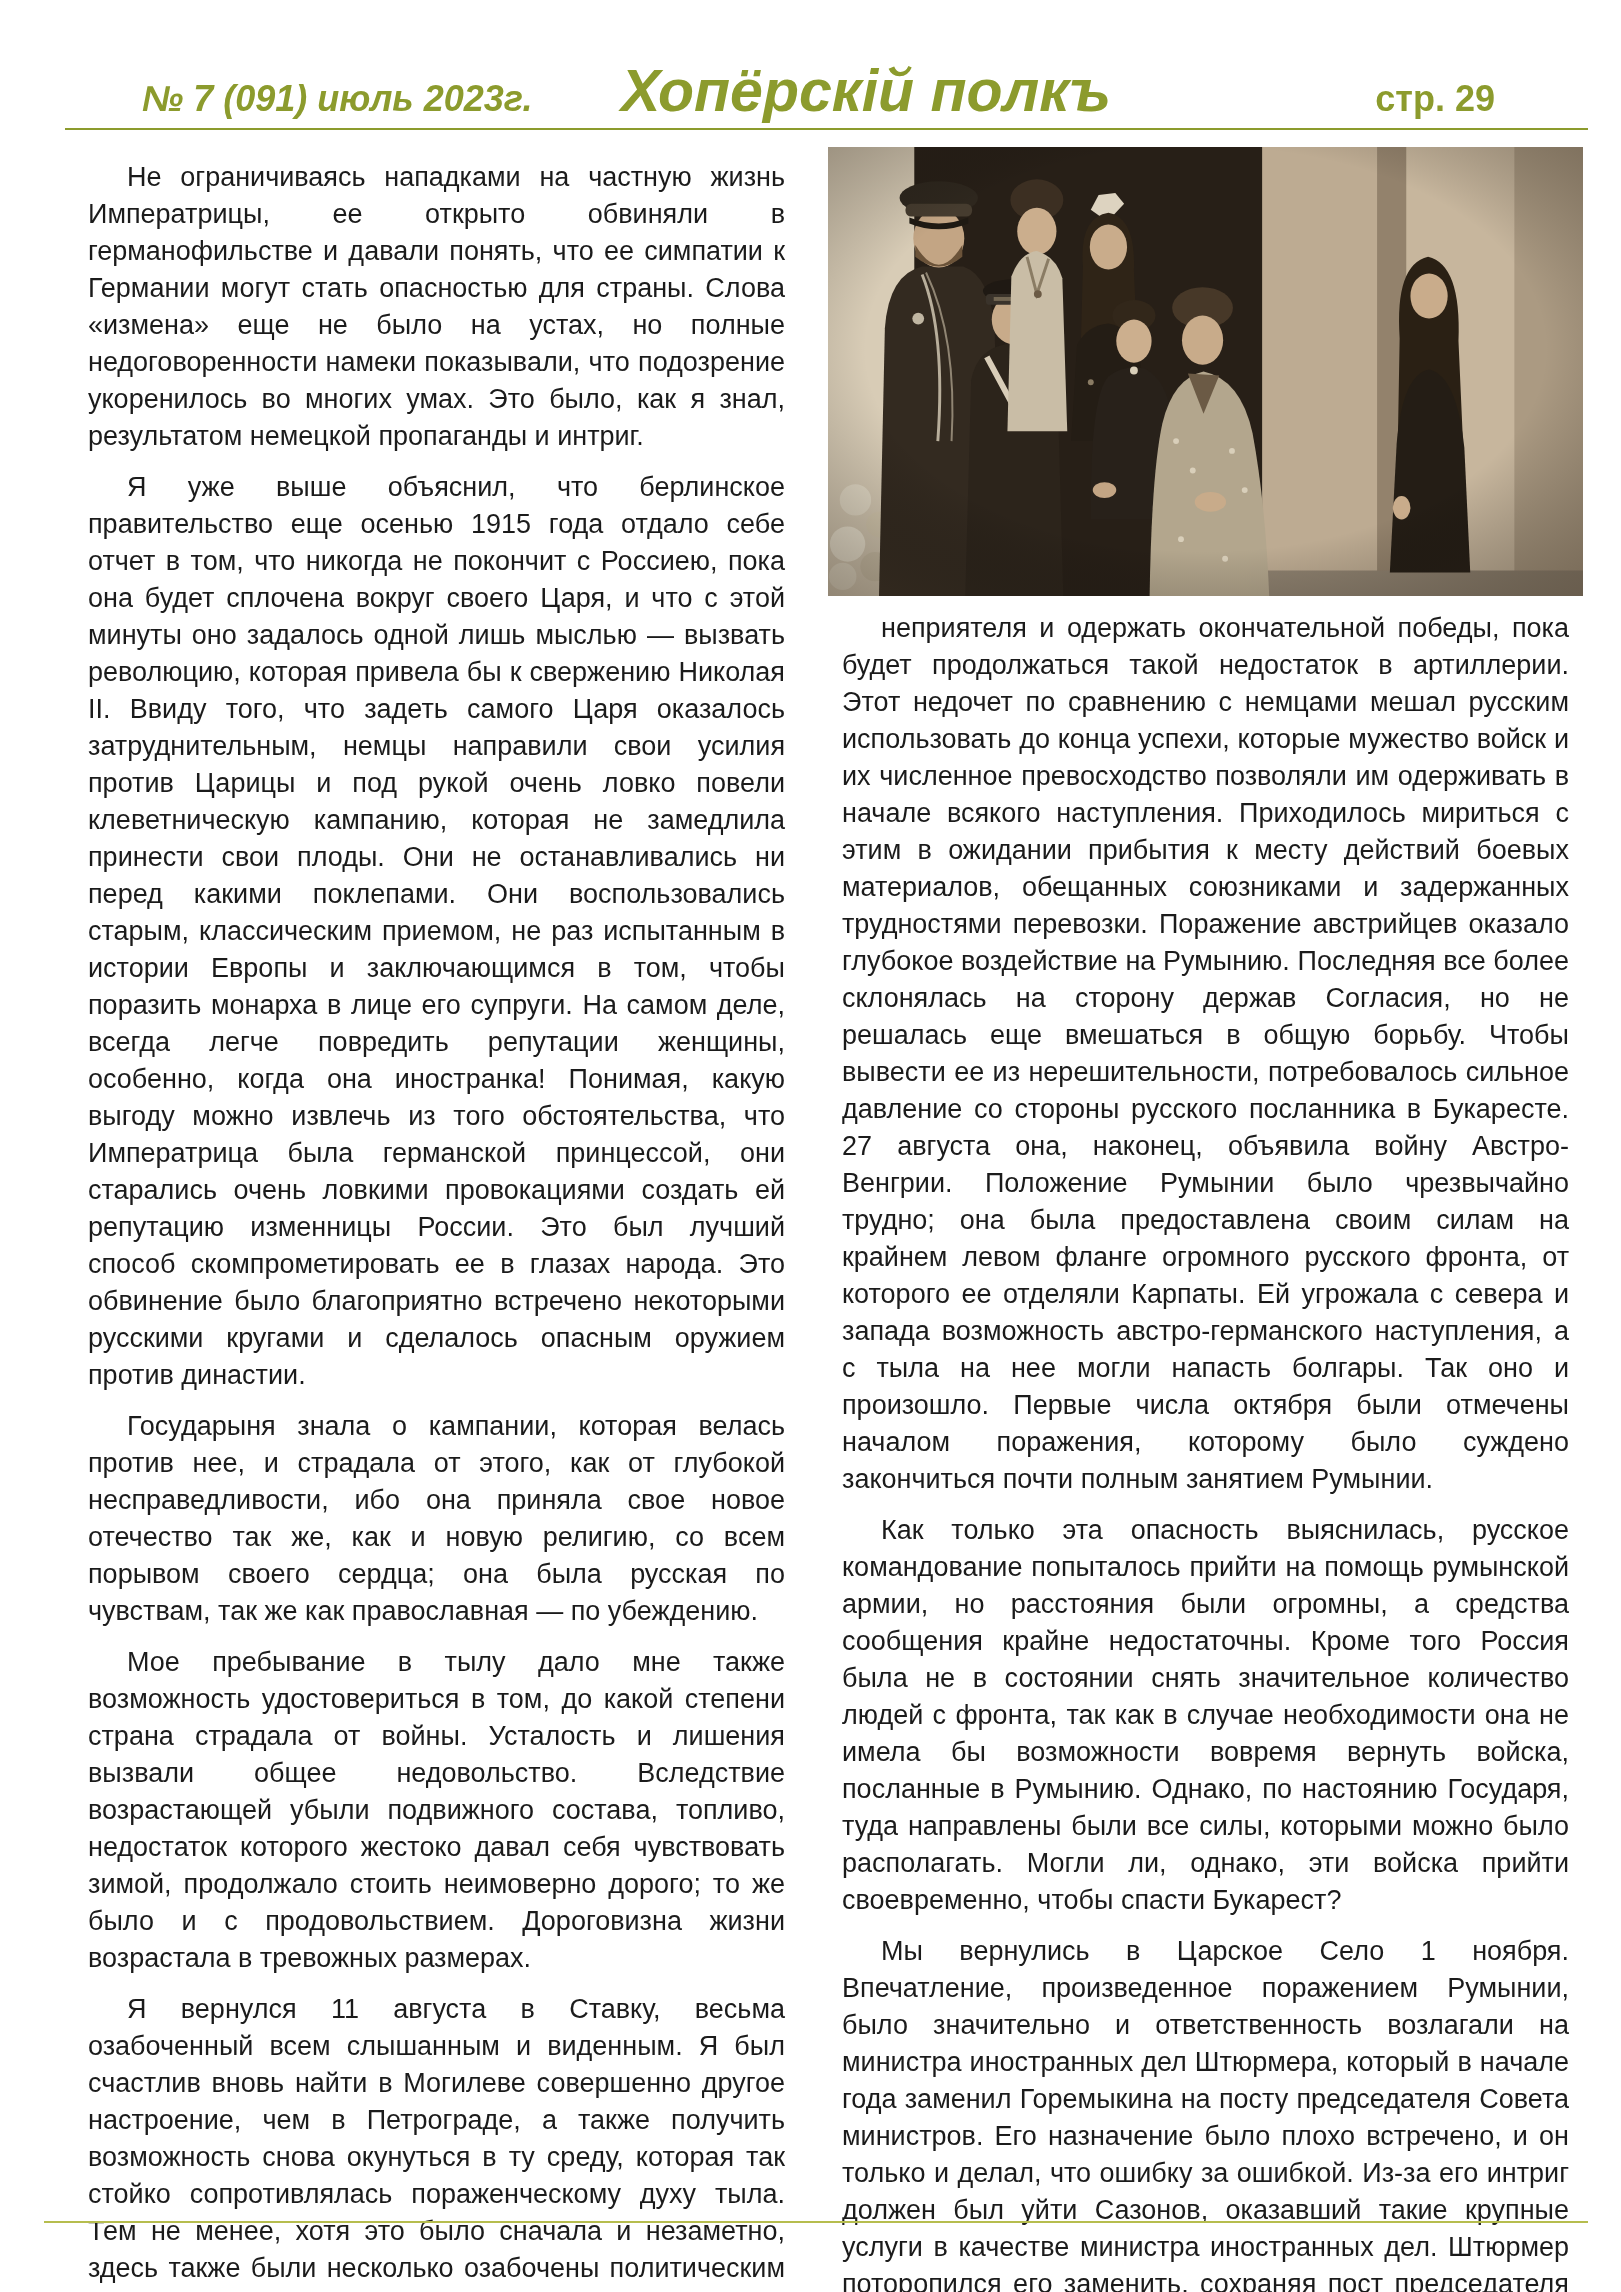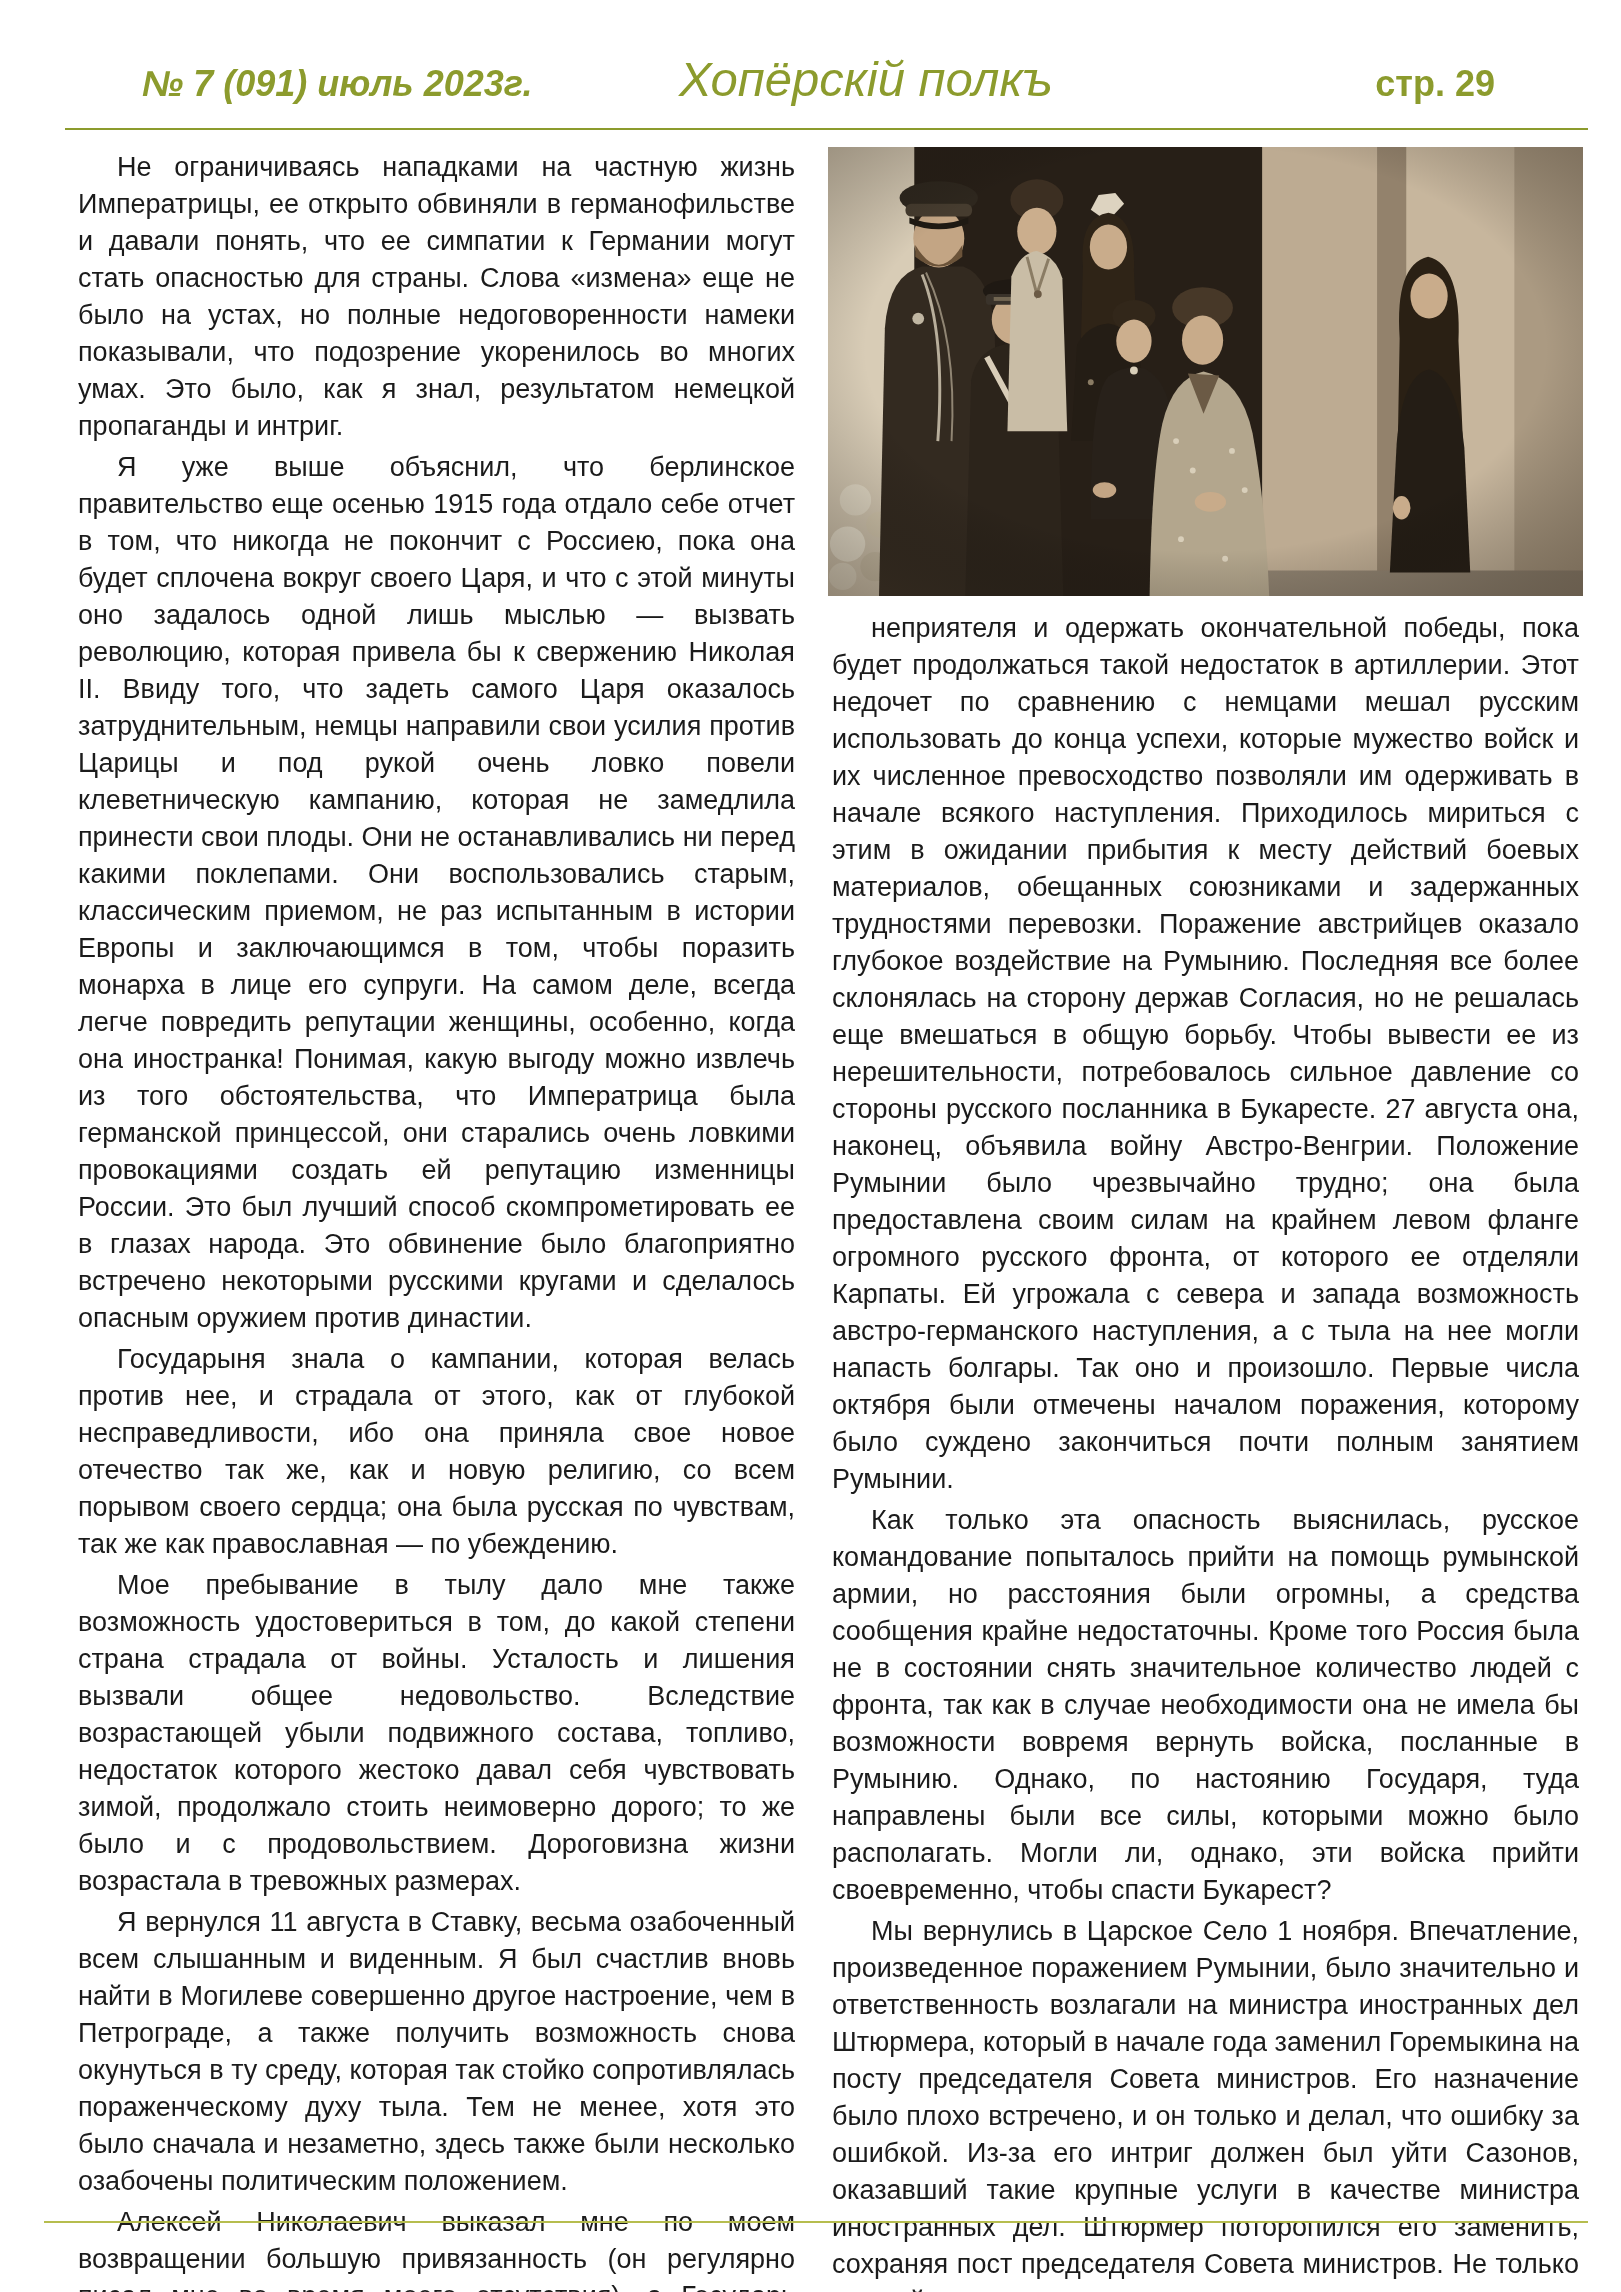--- a/index.html
+++ b/index.html
@@ -17,32 +17,32 @@
     font-family:"Liberation Sans", sans-serif;
     color:var(--text);
     overflow:hidden;
   }
   .hdr{
     position:absolute;top:47px;left:142px;width:1353px;
     display:flex;justify-content:space-between;align-items:baseline;
     color:var(--accent);
   }
   .hdr .issue{font-size:36px;font-weight:bold;font-style:italic;white-space:nowrap;}
-  .hdr .title{font-size:49px;font-weight:normal;font-style:italic;margin:8px;line-height:1;white-space:nowrap;transform:translateX(-88px);}
+  .hdr .title{font-size:59px;font-weight:bold;font-style:italic;margin:15px;line-height:1;white-space:nowrap;transform:translateX(-88px);}
   .hdr .pagenum{font-size:36px;font-weight:bold;white-space:nowrap;}
   .hdr-rule{
     position:absolute;top:128px;left:65px;width:1523px;height:0;
     border-top:2.9px solid var(--accent);
   }
   .col{
     position:absolute;top:145px;
     font-size:27px;line-height:37px;
     text-align:justify;
   }
-  .col p{margin:4px;text-indent:39px;}
+  .col p{margin:14px;text-indent:39px;}
   .col-left{left:74px;width:725px;}
   .col-right{left:828px;width:755px;}
   figure.photo{
     margin:2px 0 13.7px 0;padding:0;width:755px;height:449px;
   }
   figure.photo svg{display:block;width:755px;height:449px;}
   .bottom-rule{
     position:absolute;top:2221px;left:44px;width:1544px;height:0;
     border-top:2px solid var(--rule);
   }

